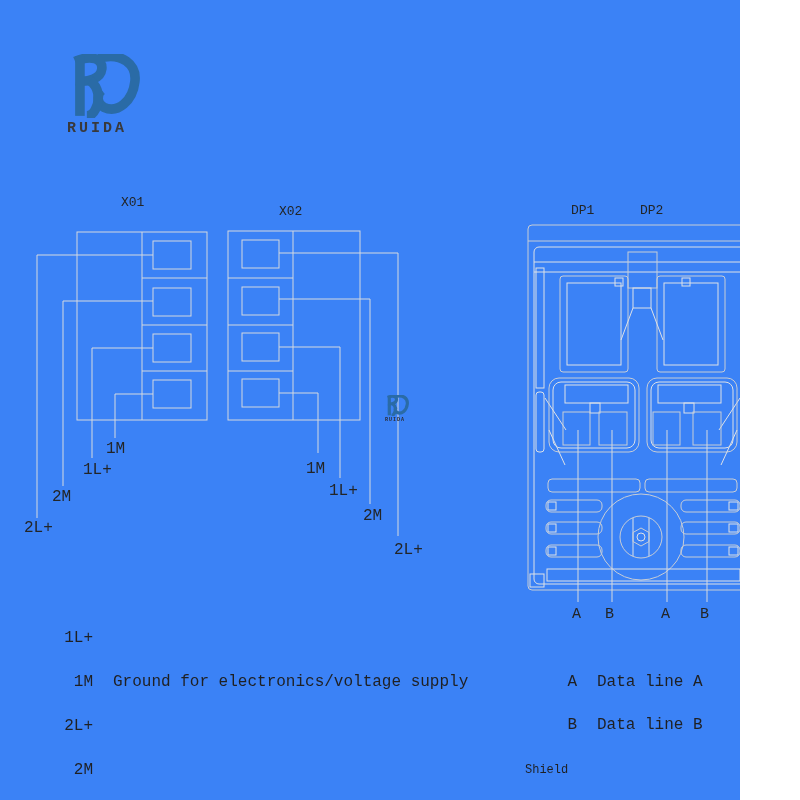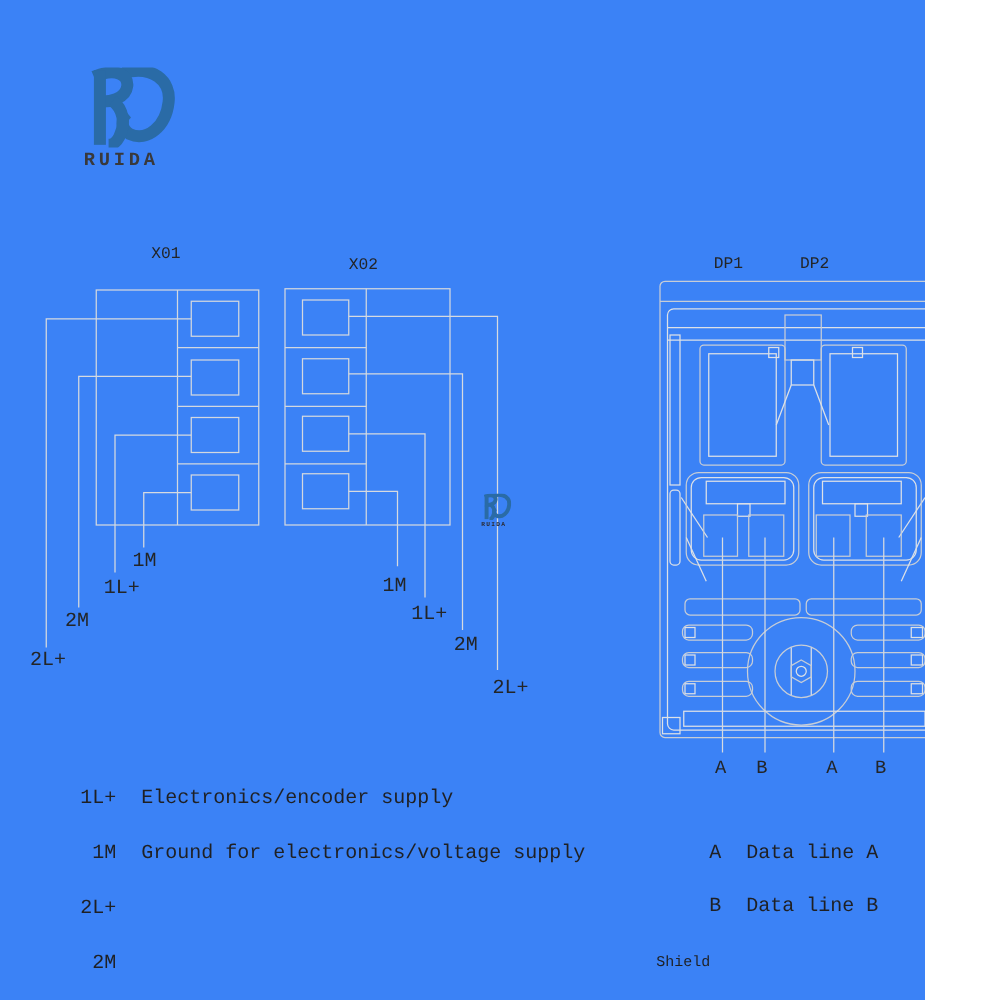--- a/index.html
+++ b/index.html
@@ -188,21 +188,20 @@
   <div class="abs pinlab" style="left:363px;top:507px;">2M</div>
   <div class="abs pinlab" style="left:394px;top:541px;">2L+</div>
 
   <div class="abs ablab" style="left:572px;top:606px;">A</div>
   <div class="abs ablab" style="left:605px;top:606px;">B</div>
   <div class="abs ablab" style="left:661px;top:606px;">A</div>
   <div class="abs ablab" style="left:700px;top:606px;">B</div>
 
   <div class="legend-row" style="left:33px;top:628px;">
     <span class="term">1L+</span>
-    <span class="desc">Electronics/encoder supply</span>
   </div>
   <div class="legend-row" style="left:33px;top:672px;">
     <span class="term">1M</span>
     <span class="desc">Ground for electronics/voltage supply</span>
   </div>
   <div class="legend-row" style="left:33px;top:716px;">
     <span class="term">2L+</span>
   </div>
   <div class="legend-row" style="left:33px;top:760px;">
     <span class="term">2M</span>

